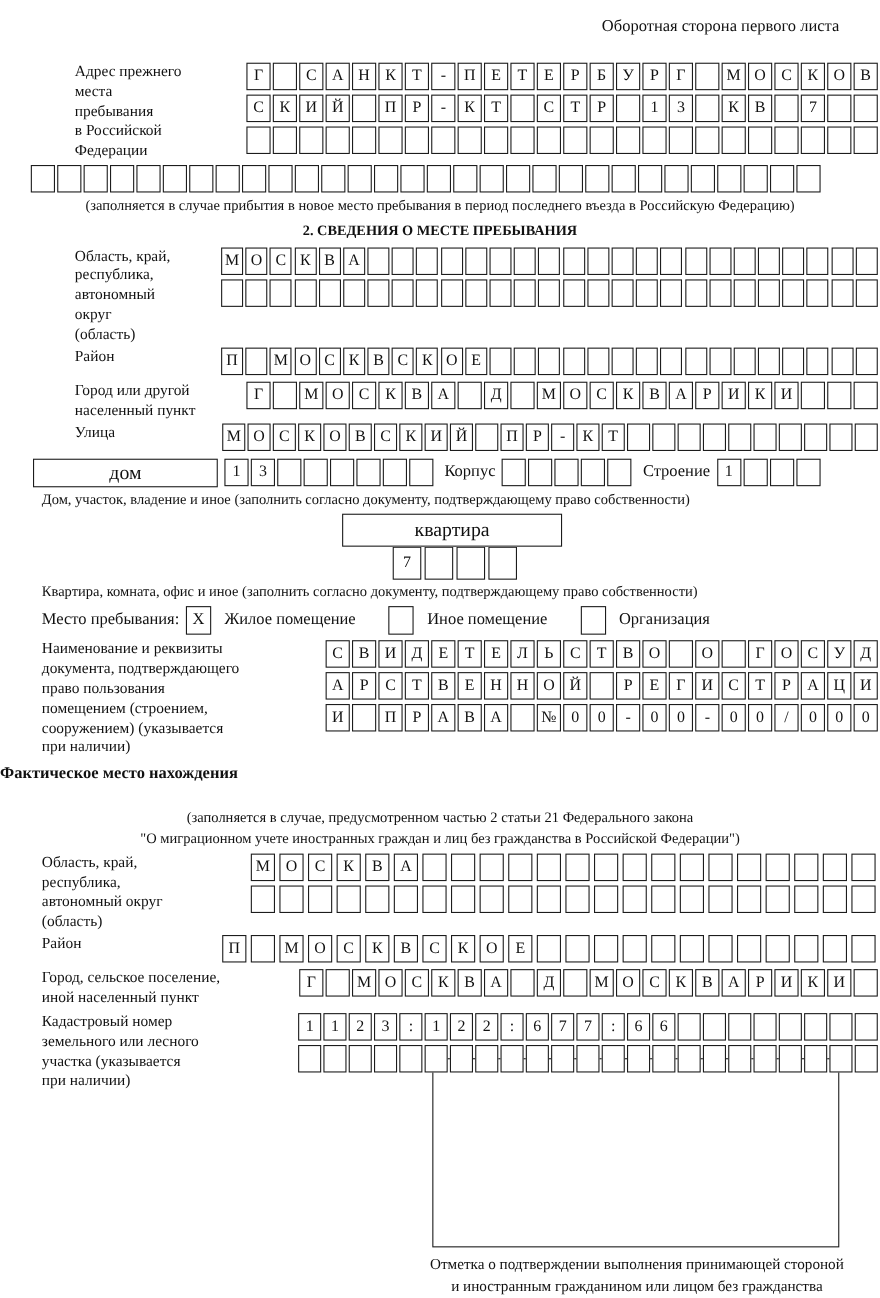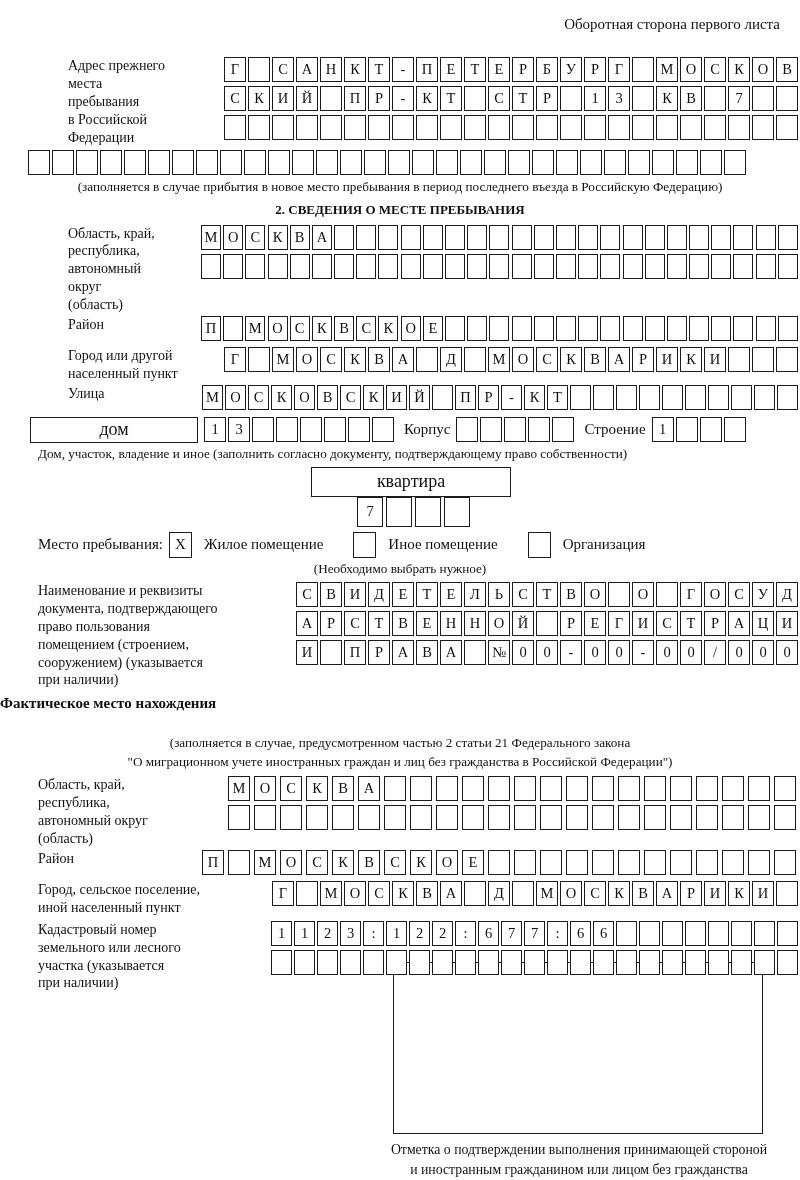--- a/index.html
+++ b/index.html
@@ -2,21 +2,21 @@
 <html><head>
 <meta charset="utf-8">
 <style>
   * { box-sizing: border-box; }
   body { margin: 0; background: #ffffff; }
   .page {
     width: 800px; height: 1180px; background: #fff;
     font-family: "Liberation Serif", serif; color: #111;
     position: relative; overflow: hidden; padding-top: 16px;
   }
-  .hdr { text-align: right; padding-right: 20px; font-size: 15px; margin-bottom: 24px; }
+  .hdr { text-align: right; padding-right: 37px; font-size: 15px; margin-bottom: 24px; }
   .field { display: flex; align-items: flex-start; margin-left: 68px; margin-top: 2px; justify-content: space-between; }
   .lbl { font-size: 14px; line-height: 1.28; flex-shrink: 0; white-space: pre-line; }
   .rows { flex-shrink: 0; }
   .cellrow { display: flex; margin-bottom: 4px; }
   .cellrow.inline { display: inline-flex; margin-bottom: 0; vertical-align: middle; }
   .cell {
     display: inline-flex; align-items: center; justify-content: center;
     border: 1.8px solid #1c1c1c; width: 22px; height: 25px; margin-right: 2px;
     font-size: 14.5px; flex-shrink: 0; background: #fff;
   }
@@ -388,31 +388,31 @@
 
   <div class="kvrow">
     <div class="widebox kvbox">квартира</div>
     <div class="cellrow inline kv4">
         <span class="cell">7</span>
         <span class="cell"></span>
         <span class="cell"></span>
         <span class="cell"></span>
       </div>
   </div>
+  <div class="note-left">Квартира, комната, офис и иное (заполнить согласно документу, подтверждающему право собственности)</div>
 
   <div class="mesto">
     <span>Место пребывания:</span>
     <span class="cbox first">X</span>
     <span>Жилое помещение</span>
     <span class="cbox"></span>
     <span>Иное помещение</span>
     <span class="cbox"></span>
     <span>Организация</span>
   </div>
-  <div class="note">(Необходимо выбрать нужное)</div>
 
   <div class="field" style="margin-left:38px;margin-top:5px">
     <div class="lbl doc-label">Наименование и реквизиты
 документа, подтверждающего
 право пользования
 помещением (строением,
 сооружением) (указывается
 при наличии)</div>
     <div class="rows">
       <div class="cellrow">

